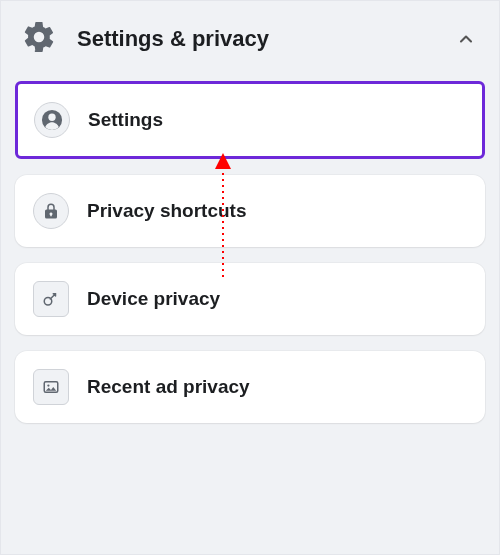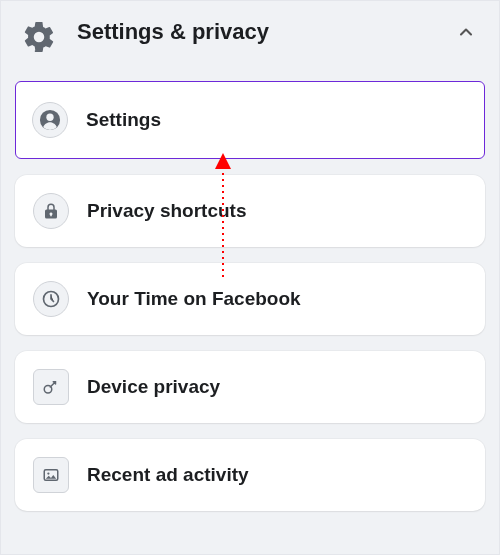--- a/index.html
+++ b/index.html
@@ -7,20 +7,21 @@
     font-family: -apple-system, BlinkMacSystemFont, "Segoe UI", Helvetica, Arial, sans-serif;
     background: #f0f2f5;
     width: 500px;
     height: 555px;
     overflow: hidden;
     border: 1px solid #e4e6eb;
     position: relative;
   }
   .header {
     display: flex;
+    align-items: center;
     padding: 18px 20px 14px 20px;
   }
   .gear-svg { flex: 0 0 auto; }
   .header-title {
     font-size: 22px;
     font-weight: 700;
     color: #1c1e21;
     margin-left: 20px;
     flex: 1;
   }
@@ -39,21 +40,21 @@
     background: #fff;
     border-radius: 12px;
     height: 72px;
     display: flex;
     align-items: center;
     padding: 0 18px;
     box-shadow: 0 1px 2px rgba(0,0,0,0.06), 0 0 0 1px rgba(0,0,0,0.03);
     cursor: pointer;
   }
   .item.highlight {
-    border: 1px solid #6d28d9;
+    border: 3px solid #6d28d9;
     border-radius: 6px;
     box-shadow: none;
     padding: 0 16px;
     height: 78px;
   }
   .item-icon {
     width: 36px; height: 36px;
     border-radius: 50%;
     background: #f0f2f5;
     border: 1px solid #d0d3d8;
@@ -114,49 +115,40 @@
 
   <div class="item">
     <span class="item-icon">
       <svg width="18" height="18" viewBox="0 0 24 24">
           <path fill="#606770" d="M12 2a5 5 0 0 0-5 5v3H6a2 2 0 0 0-2 2v8a2 2 0 0 0 2 2h12a2 2 0 0 0 2-2v-8a2 2 0 0 0-2-2h-1V7a5 5 0 0 0-5-5zm-3 5a3 3 0 1 1 6 0v3H9V7zm3 7a2 2 0 0 1 1 3.73V19h-2v-1.27A2 2 0 0 1 12 14z"></path>
         </svg>
     </span>
     <span class="item-label">Privacy shortcuts</span>
   </div>
 
-  <div class="item">
-    <span class="item-icon">
-      <svg width="20" height="20" viewBox="0 0 24 24">
-          <circle cx="12" cy="12" r="9" fill="none" stroke="#606770" stroke-width="2"></circle>
-          <path stroke="#606770" stroke-width="2" stroke-linecap="round" d="M12 7v5l3 3"></path>
-        </svg>
-    </span>
-    <span class="item-label">Your Time on Facebook</span>
-  </div>
 
   <div class="item">
     <span class="item-icon square">
       <svg width="18" height="18" viewBox="0 0 24 24">
           <circle cx="8" cy="15" r="5" fill="none" stroke="#606770" stroke-width="2"></circle>
           <path stroke="#606770" stroke-width="2" stroke-linecap="round" d="M11 12l7-7m-3 0h3v3"></path>
         </svg>
     </span>
     <span class="item-label">Device privacy</span>
   </div>
 
   <div class="item">
     <span class="item-icon square">
       <svg width="18" height="18" viewBox="0 0 24 24">
           <rect x="3" y="5" width="18" height="14" rx="2" fill="none" stroke="#606770" stroke-width="2"></rect>
           <circle cx="8.5" cy="10" r="1.5" fill="#606770"></circle>
           <path fill="#606770" d="M5 17l4-4 3 3 3-4 4 5H5z"></path>
         </svg>
     </span>
-    <span class="item-label">Recent ad activity</span>
+    <span class="item-label">Recent ad privacy</span>
   </div>
 
 </div>
 
 <div class="arrow-overlay">
   <svg width="20" height="128" viewBox="0 0 20 128">
     <polygon points="10,0 2,16 8,16 8,16 12,16 18,16" fill="#ff0000"></polygon>
     <line x1="10" y1="14" x2="10" y2="128" stroke="#ff0000" stroke-width="2" stroke-dasharray="2 4"></line>
   </svg>
 </div>

